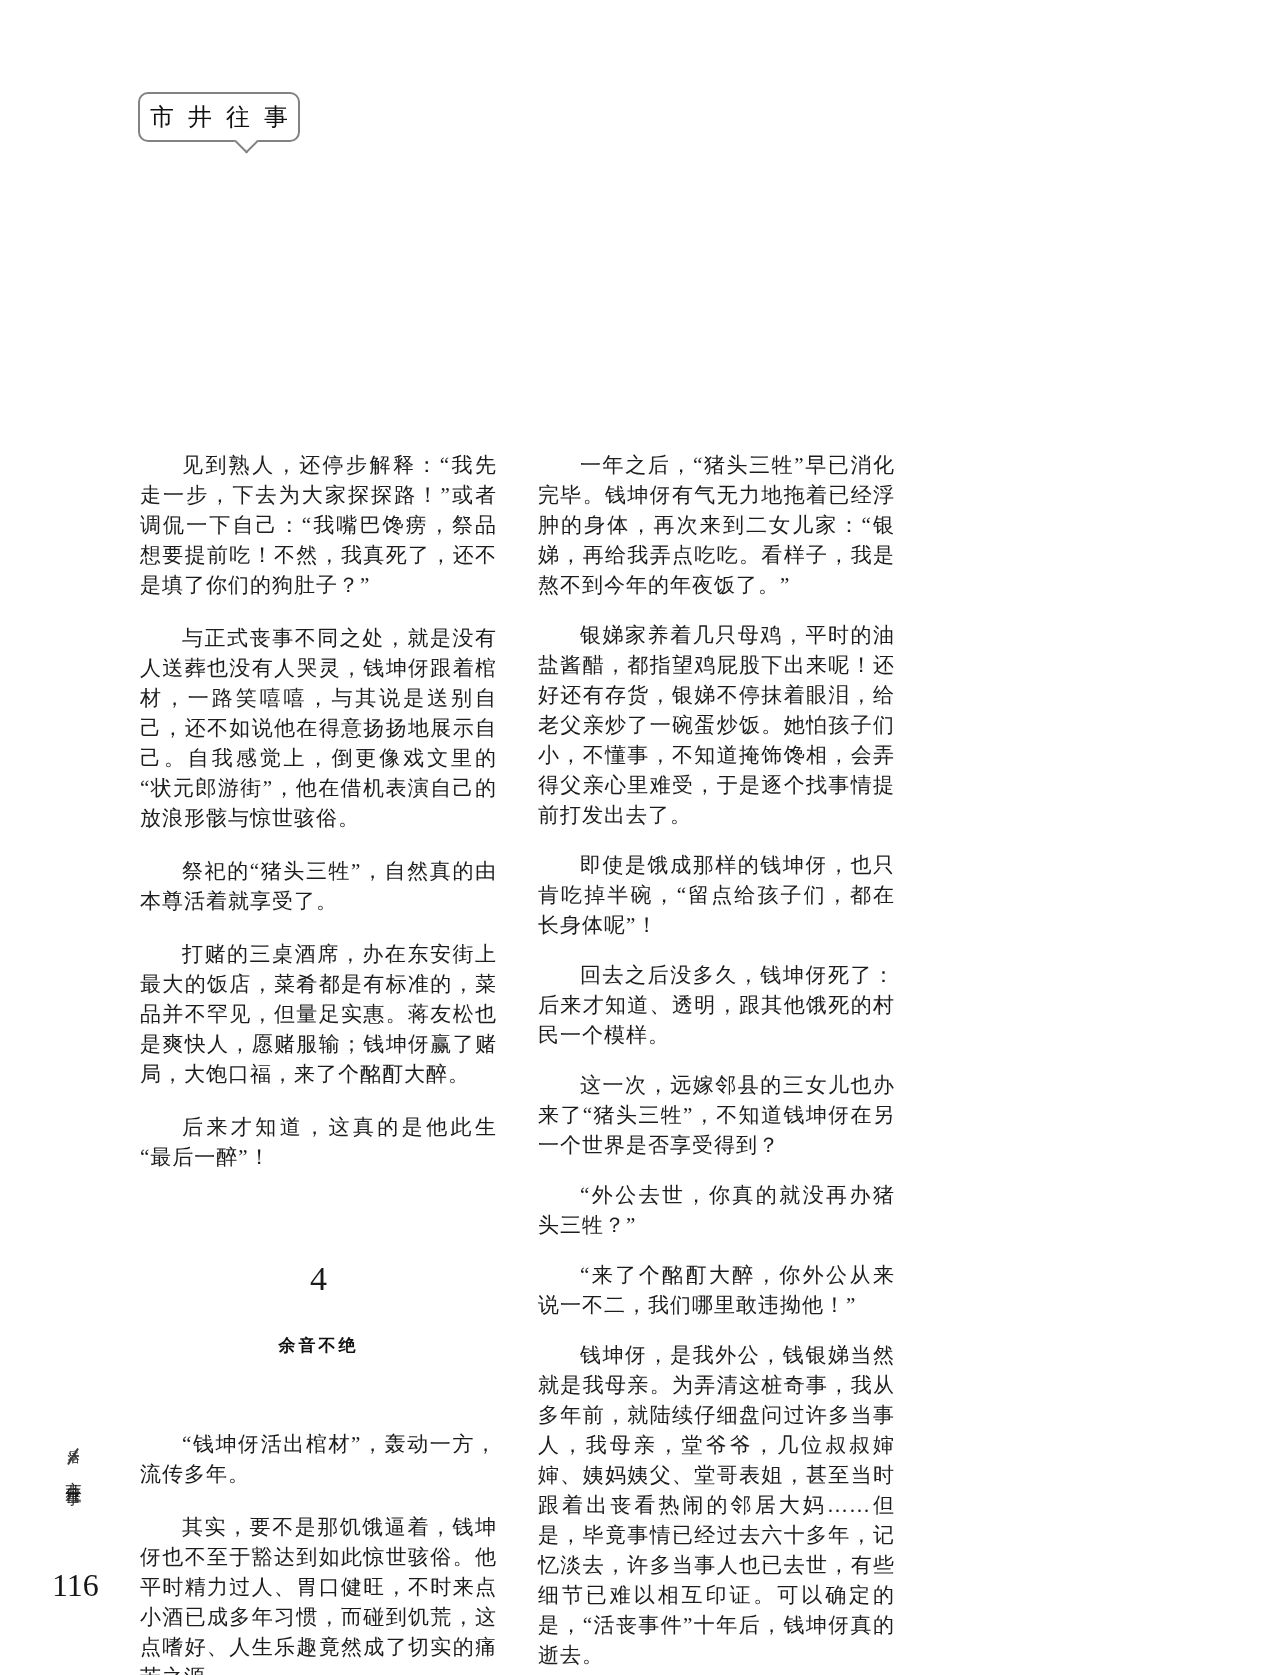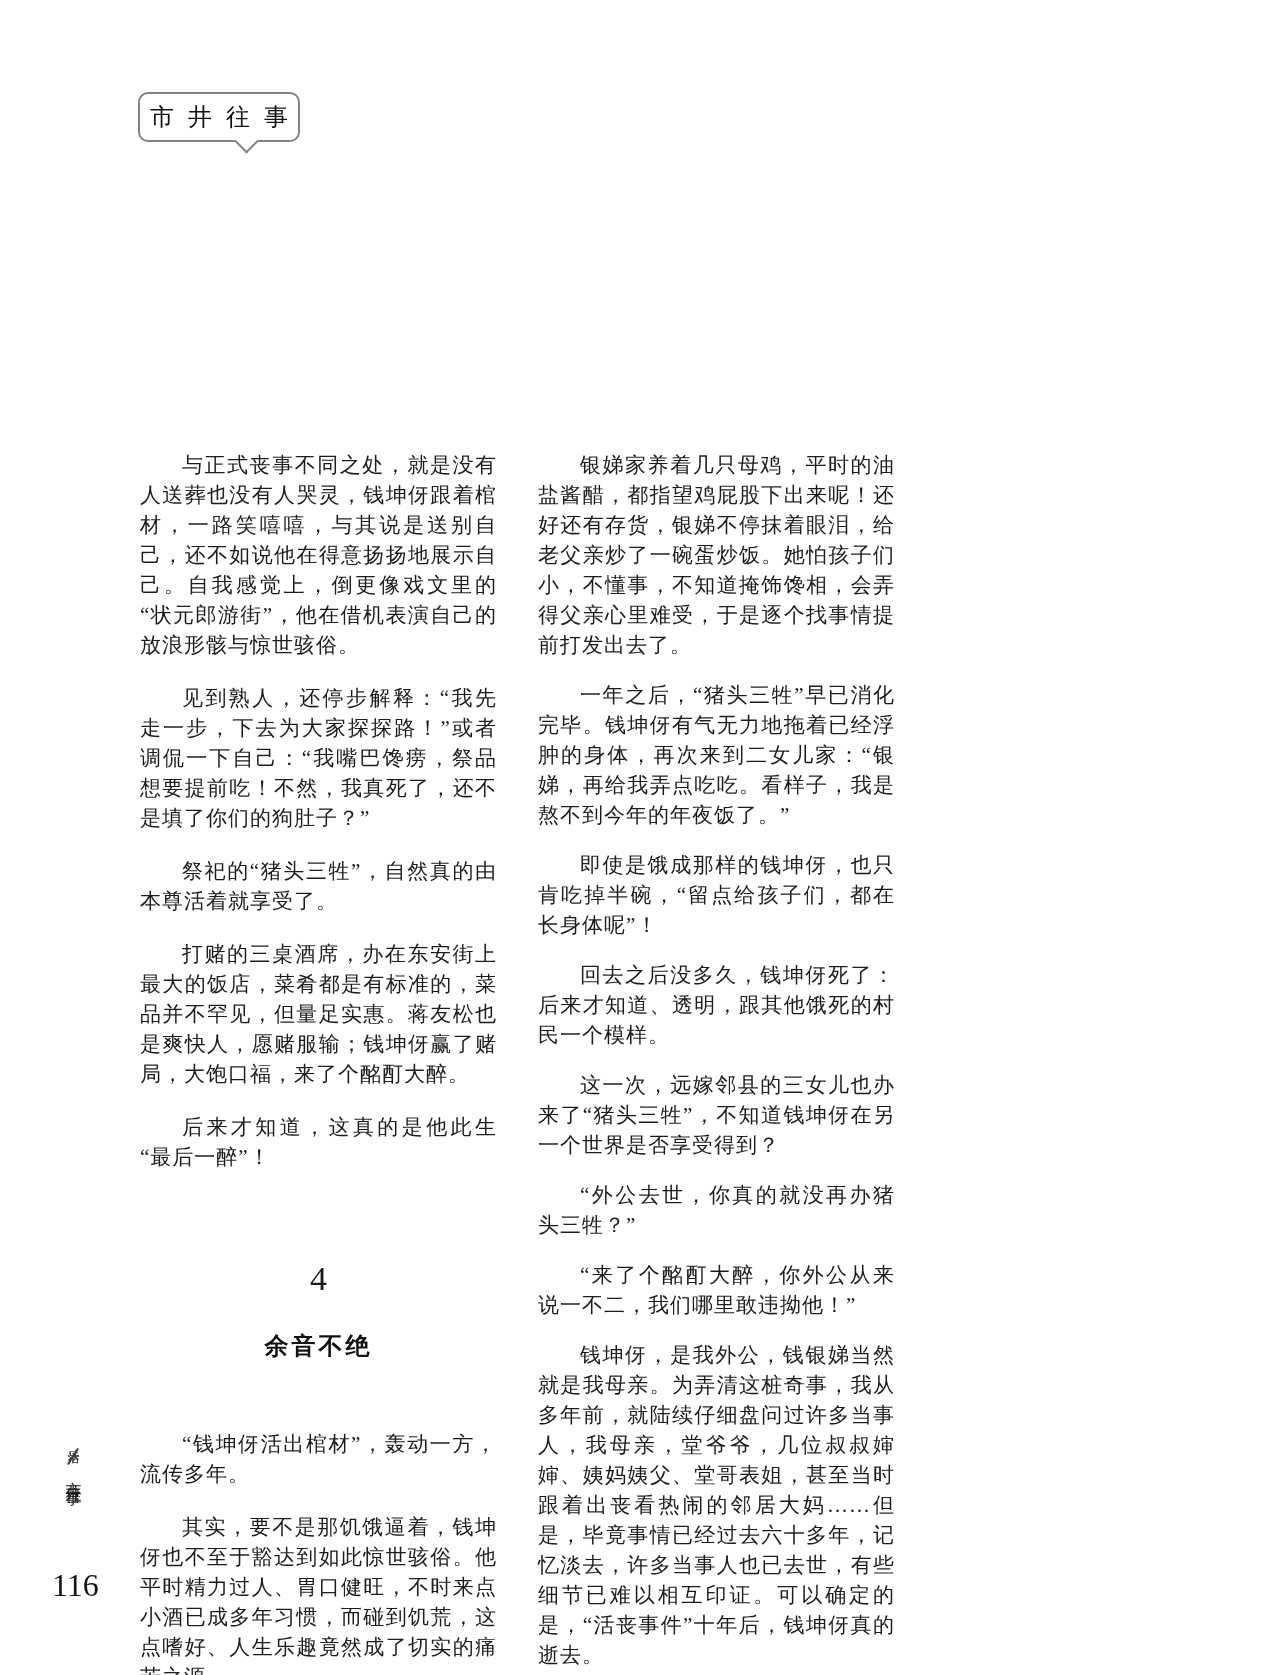--- a/index.html
+++ b/index.html
@@ -47,21 +47,21 @@
   .col p{margin:0 0 23px 0;text-indent:2em;}
   .col-right p{margin-bottom:20px;}
 
   .section-number{
     margin-top:62px;
     font-size:34px;line-height:44px;
     text-align:center;text-indent:0;letter-spacing:0;
   }
   .section-heading{
     margin-top:26px;margin-bottom:64px;
-    font-size:24px;line-height:38px;font-weight:bold;
+    font-size:17px;line-height:38px;font-weight:bold;
     text-align:center;text-indent:0;letter-spacing:3px;
     font-family:"Liberation Sans","DejaVu Sans",sans-serif;
     color:#111;
   }
 
   
   .sidebar{
     position:absolute;left:52px;top:1440px;width:42px;
     display:flex;flex-direction:column;align-items:center;
   }
@@ -88,34 +88,34 @@
 </head>
 <body>
 
 <div class="page">
 
   <div class="bubble">
     <span class="tag-text">市井往事</span>
   </div>
 
   <div class="col col-left">
+    <p>见到熟人，还停步解释：“我先走一步，下去为大家探探路！”或者调侃一下自己：“我嘴巴馋痨，祭品想要提前吃！不然，我真死了，还不是填了你们的狗肚子？”</p>
     <p>与正式丧事不同之处，就是没有人送葬也没有人哭灵，钱坤伢跟着棺材，一路笑嘻嘻，与其说是送别自己，还不如说他在得意扬扬地展示自己。自我感觉上，倒更像戏文里的“状元郎游街”，他在借机表演自己的放浪形骸与惊世骇俗。</p>
-    <p>见到熟人，还停步解释：“我先走一步，下去为大家探探路！”或者调侃一下自己：“我嘴巴馋痨，祭品想要提前吃！不然，我真死了，还不是填了你们的狗肚子？”</p>
     <p>祭祀的“猪头三牲”，自然真的由本尊活着就享受了。</p>
     <p>打赌的三桌酒席，办在东安街上最大的饭店，菜肴都是有标准的，菜品并不罕见，但量足实惠。蒋友松也是爽快人，愿赌服输；钱坤伢赢了赌局，大饱口福，来了个酩酊大醉。</p>
     <p>后来才知道，这真的是他此生“最后一醉”！</p>
     <div class="section-number">4</div>
     <div class="section-heading">余音不绝</div>
     <p>“钱坤伢活出棺材”，轰动一方，流传多年。</p>
     <p>其实，要不是那饥饿逼着，钱坤伢也不至于豁达到如此惊世骇俗。他平时精力过人、胃口健旺，不时来点小酒已成多年习惯，而碰到饥荒，这点嗜好、人生乐趣竟然成了切实的痛苦之源。</p>
   </div>
 
   <div class="col col-right">
+    <p>一年之后，“猪头三牲”早已消化完毕。钱坤伢有气无力地拖着已经浮肿的身体，再次来到二女儿家：“银娣，再给我弄点吃吃。看样子，我是熬不到今年的年夜饭了。”</p>
     <p>银娣家养着几只母鸡，平时的油盐酱醋，都指望鸡屁股下出来呢！还好还有存货，银娣不停抹着眼泪，给老父亲炒了一碗蛋炒饭。她怕孩子们小，不懂事，不知道掩饰馋相，会弄得父亲心里难受，于是逐个找事情提前打发出去了。</p>
-    <p>一年之后，“猪头三牲”早已消化完毕。钱坤伢有气无力地拖着已经浮肿的身体，再次来到二女儿家：“银娣，再给我弄点吃吃。看样子，我是熬不到今年的年夜饭了。”</p>
     <p>即使是饿成那样的钱坤伢，也只肯吃掉半碗，“留点给孩子们，都在长身体呢”！</p>
     <p>回去之后没多久，钱坤伢死了：后来才知道、透明，跟其他饿死的村民一个模样。</p>
     <p>这一次，远嫁邻县的三女儿也办来了“猪头三牲”，不知道钱坤伢在另一个世界是否享受得到？</p>
     <p>“外公去世，你真的就没再办猪头三牲？”</p>
     <p>“来了个酩酊大醉，你外公从来说一不二，我们哪里敢违拗他！”</p>
     <p>钱坤伢，是我外公，钱银娣当然就是我母亲。为弄清这桩奇事，我从多年前，就陆续仔细盘问过许多当事人，我母亲，堂爷爷，几位叔叔婶婶、姨妈姨父、堂哥表姐，甚至当时跟着出丧看热闹的邻居大妈……但是，毕竟事情已经过去六十多年，记忆淡去，许多当事人也已去世，有些细节已难以相互印证。可以确定的是，“活丧事件”十年后，钱坤伢真的逝去。</p>
 
   </div>
 
   <div class="sidebar">

